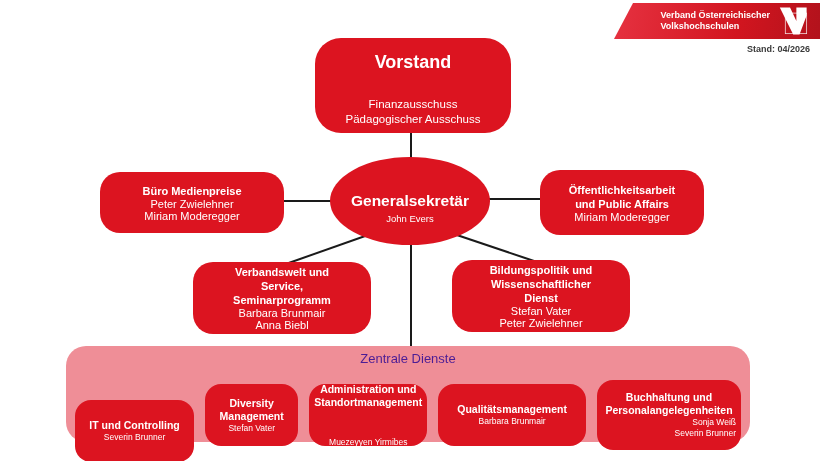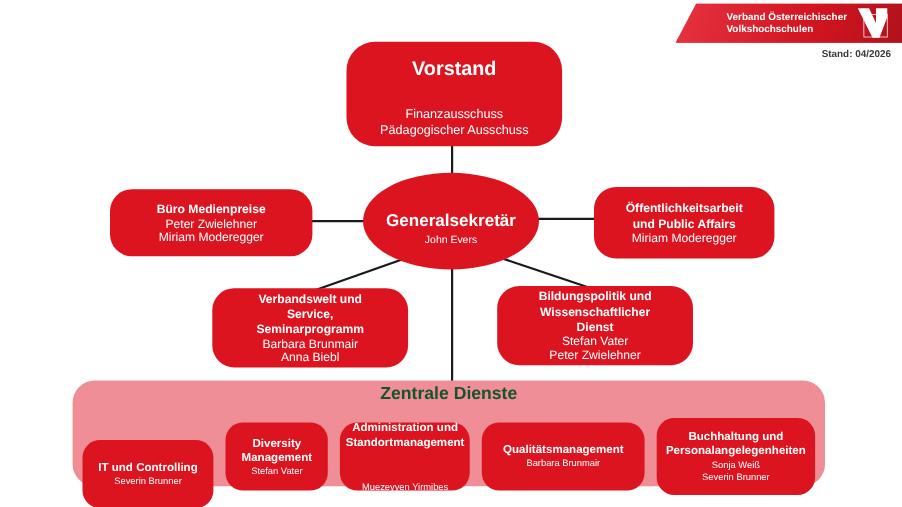--- a/index.html
+++ b/index.html
@@ -36,37 +36,37 @@
   .oeff{left:540px;top:170px;width:164px;height:65px;}
   .verbandswelt{left:193px;top:262px;width:178px;height:72px;}
   .bildung{left:452px;top:260px;width:178px;height:72px;}
 
   
   .zd{
     position:absolute;left:66px;top:346px;width:684px;height:96px;
     background:#ef8e97;border-radius:20px;z-index:1;box-sizing:border-box;
     display:flex;flex-direction:column;align-items:center;
   }
-  .zd-title{color:#14532d;font-weight:bold;font-size:16px;line-height:18px;margin-top:4px;}
+  .zd-title{color:#4c1d95;font-weight:normal;font-size:13px;line-height:18px;margin-top:4px;}
   .zd-row{
     display:flex;flex-direction:row;align-items:center;justify-content:center;
     gap:11px;flex:1;width:100%;padding:0 9px 4px 9px;box-sizing:border-box;
   }
   .zd-box{
     background:#dc1420;color:#fff;border-radius:16px;text-align:center;
     display:flex;flex-direction:column;justify-content:center;align-items:center;
     padding:4px 5px;box-sizing:border-box;
   }
   .zd-box .t{font-weight:bold;font-size:10.5px;line-height:13px;}
   .zd-box .p{font-size:8.5px;line-height:11px;}
   .zd1{width:128px;height:62px;margin-top:32px;}
   .zd2{width:100px;height:62px;}
   .zd3{width:126px;height:62px;gap:28px;}
   .zd4{width:159px;height:62px;}
-  .zd5{width:155px;height:70px;}
+  .zd5{width:155px;height:70px;align-items:flex-end;}
 
   
   .banner{
     position:absolute;left:614px;top:3px;width:206px;height:36px;z-index:3;
     background:linear-gradient(100deg,#e63241 0%,#d2151f 60%,#b2121c 100%);
     clip-path:polygon(19px 0,100% 0,100% 100%,0 100%);
     display:flex;align-items:center;justify-content:flex-end;
     color:#fff;
   }
   .banner-text{text-align:left;font-weight:bold;font-size:9px;line-height:11px;margin-right:8px;}

